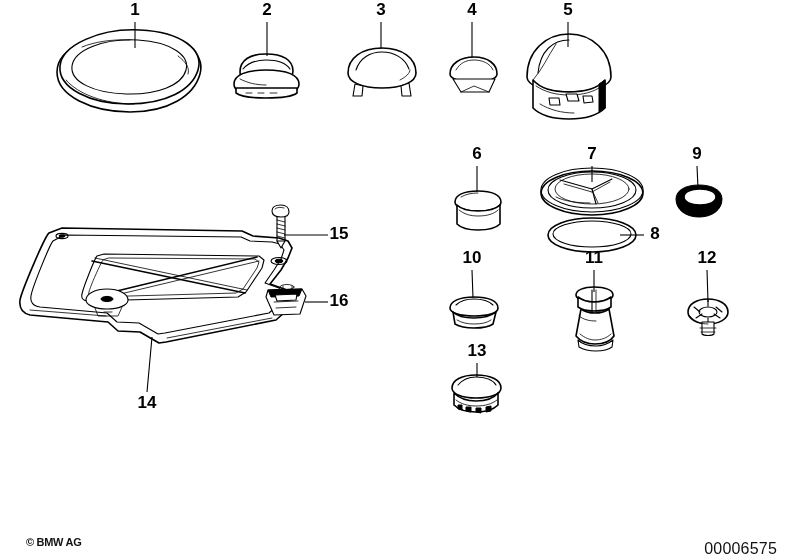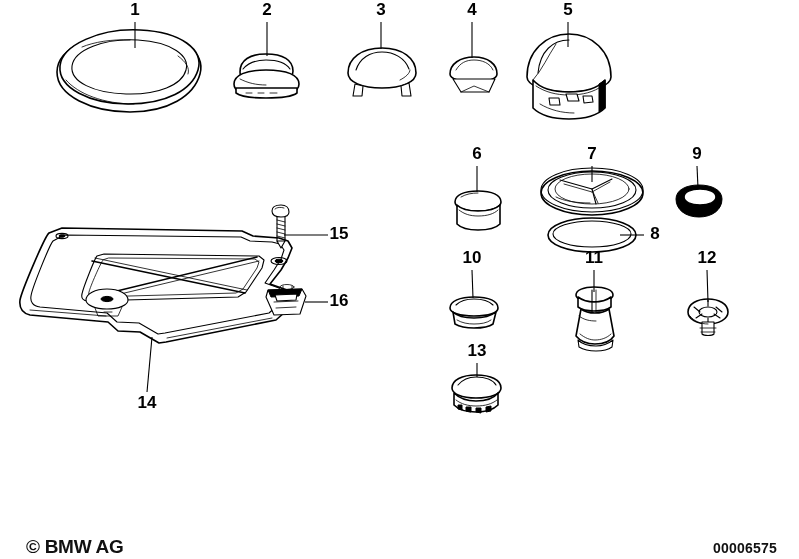--- a/index.html
+++ b/index.html
@@ -78,32 +78,32 @@
   }
   .fillk {
     fill: #000000;
     stroke: #000000;
     stroke-width: 1;
   }
   .footer-left {
     position: absolute;
     left: 26px;
     top: 536px;
-    font-size: 19px;
+    font-size: 11px;
     font-weight: bold;
     color: #111111;
     letter-spacing: -0.3px;
     white-space: nowrap;
   }
   .footer-right {
     position: absolute;
     right: 22px;
     top: 540px;
-    font-size: 14px;
-    font-weight: bold;
+    font-size: 16px;
+    font-weight: normal;
     color: #111111;
     letter-spacing: 0.2px;
     white-space: nowrap;
   }
 </style>
 </head>
 <body>
 
 <div id="diagram-root">
 

